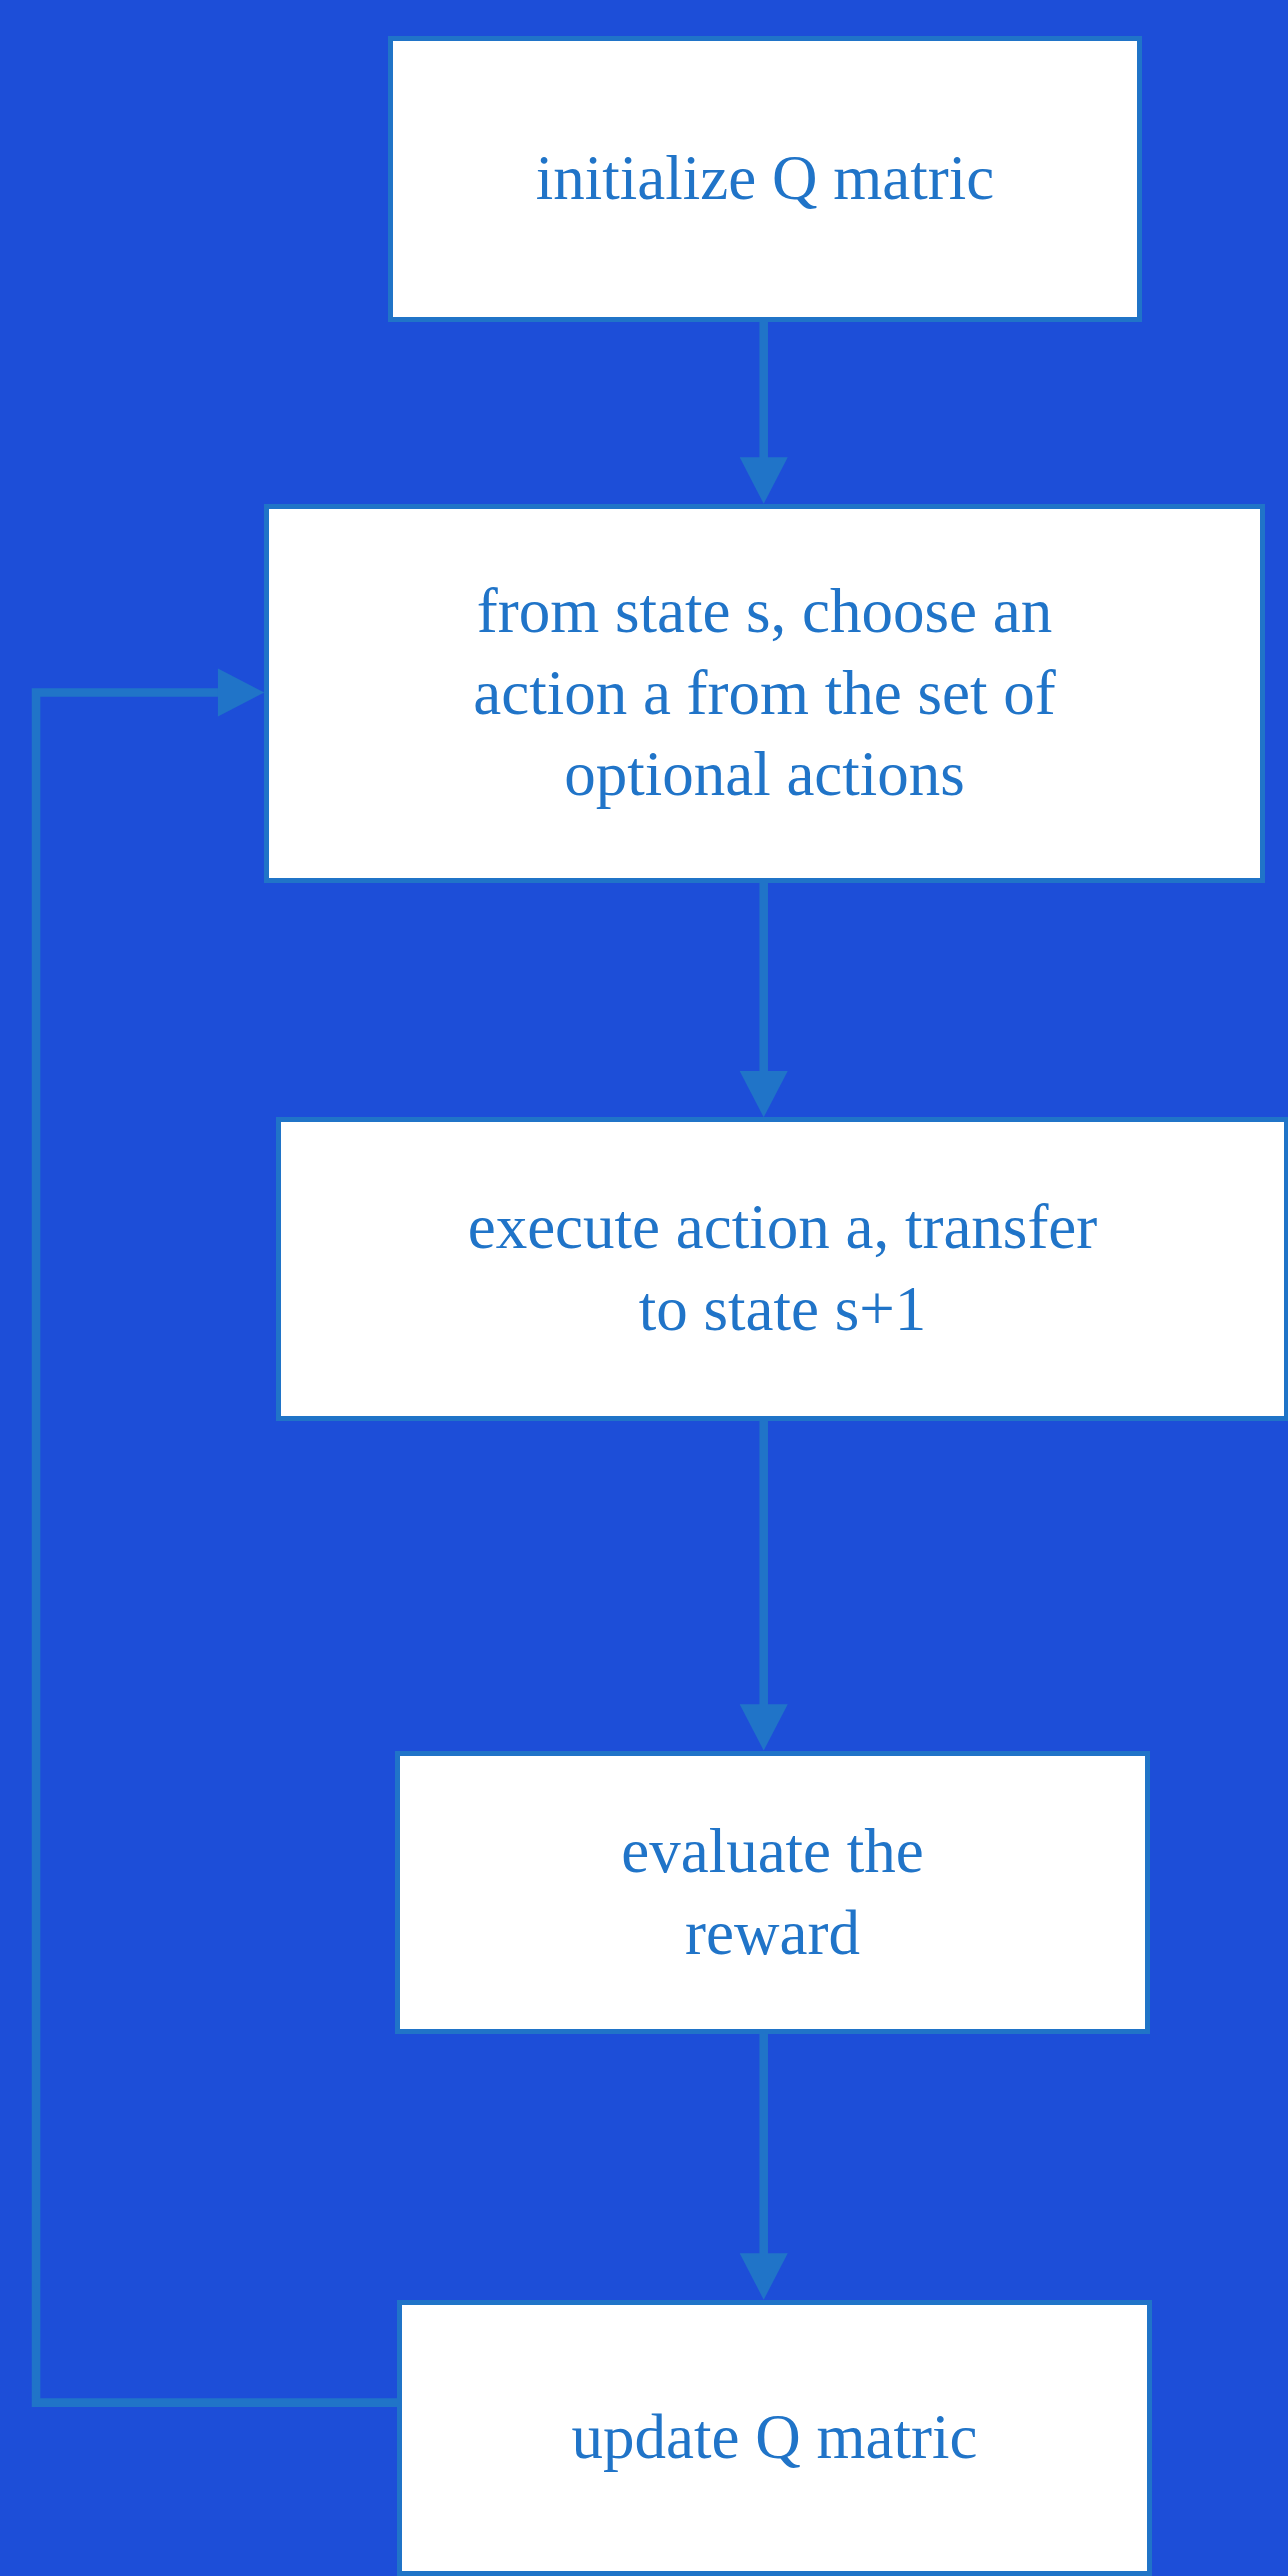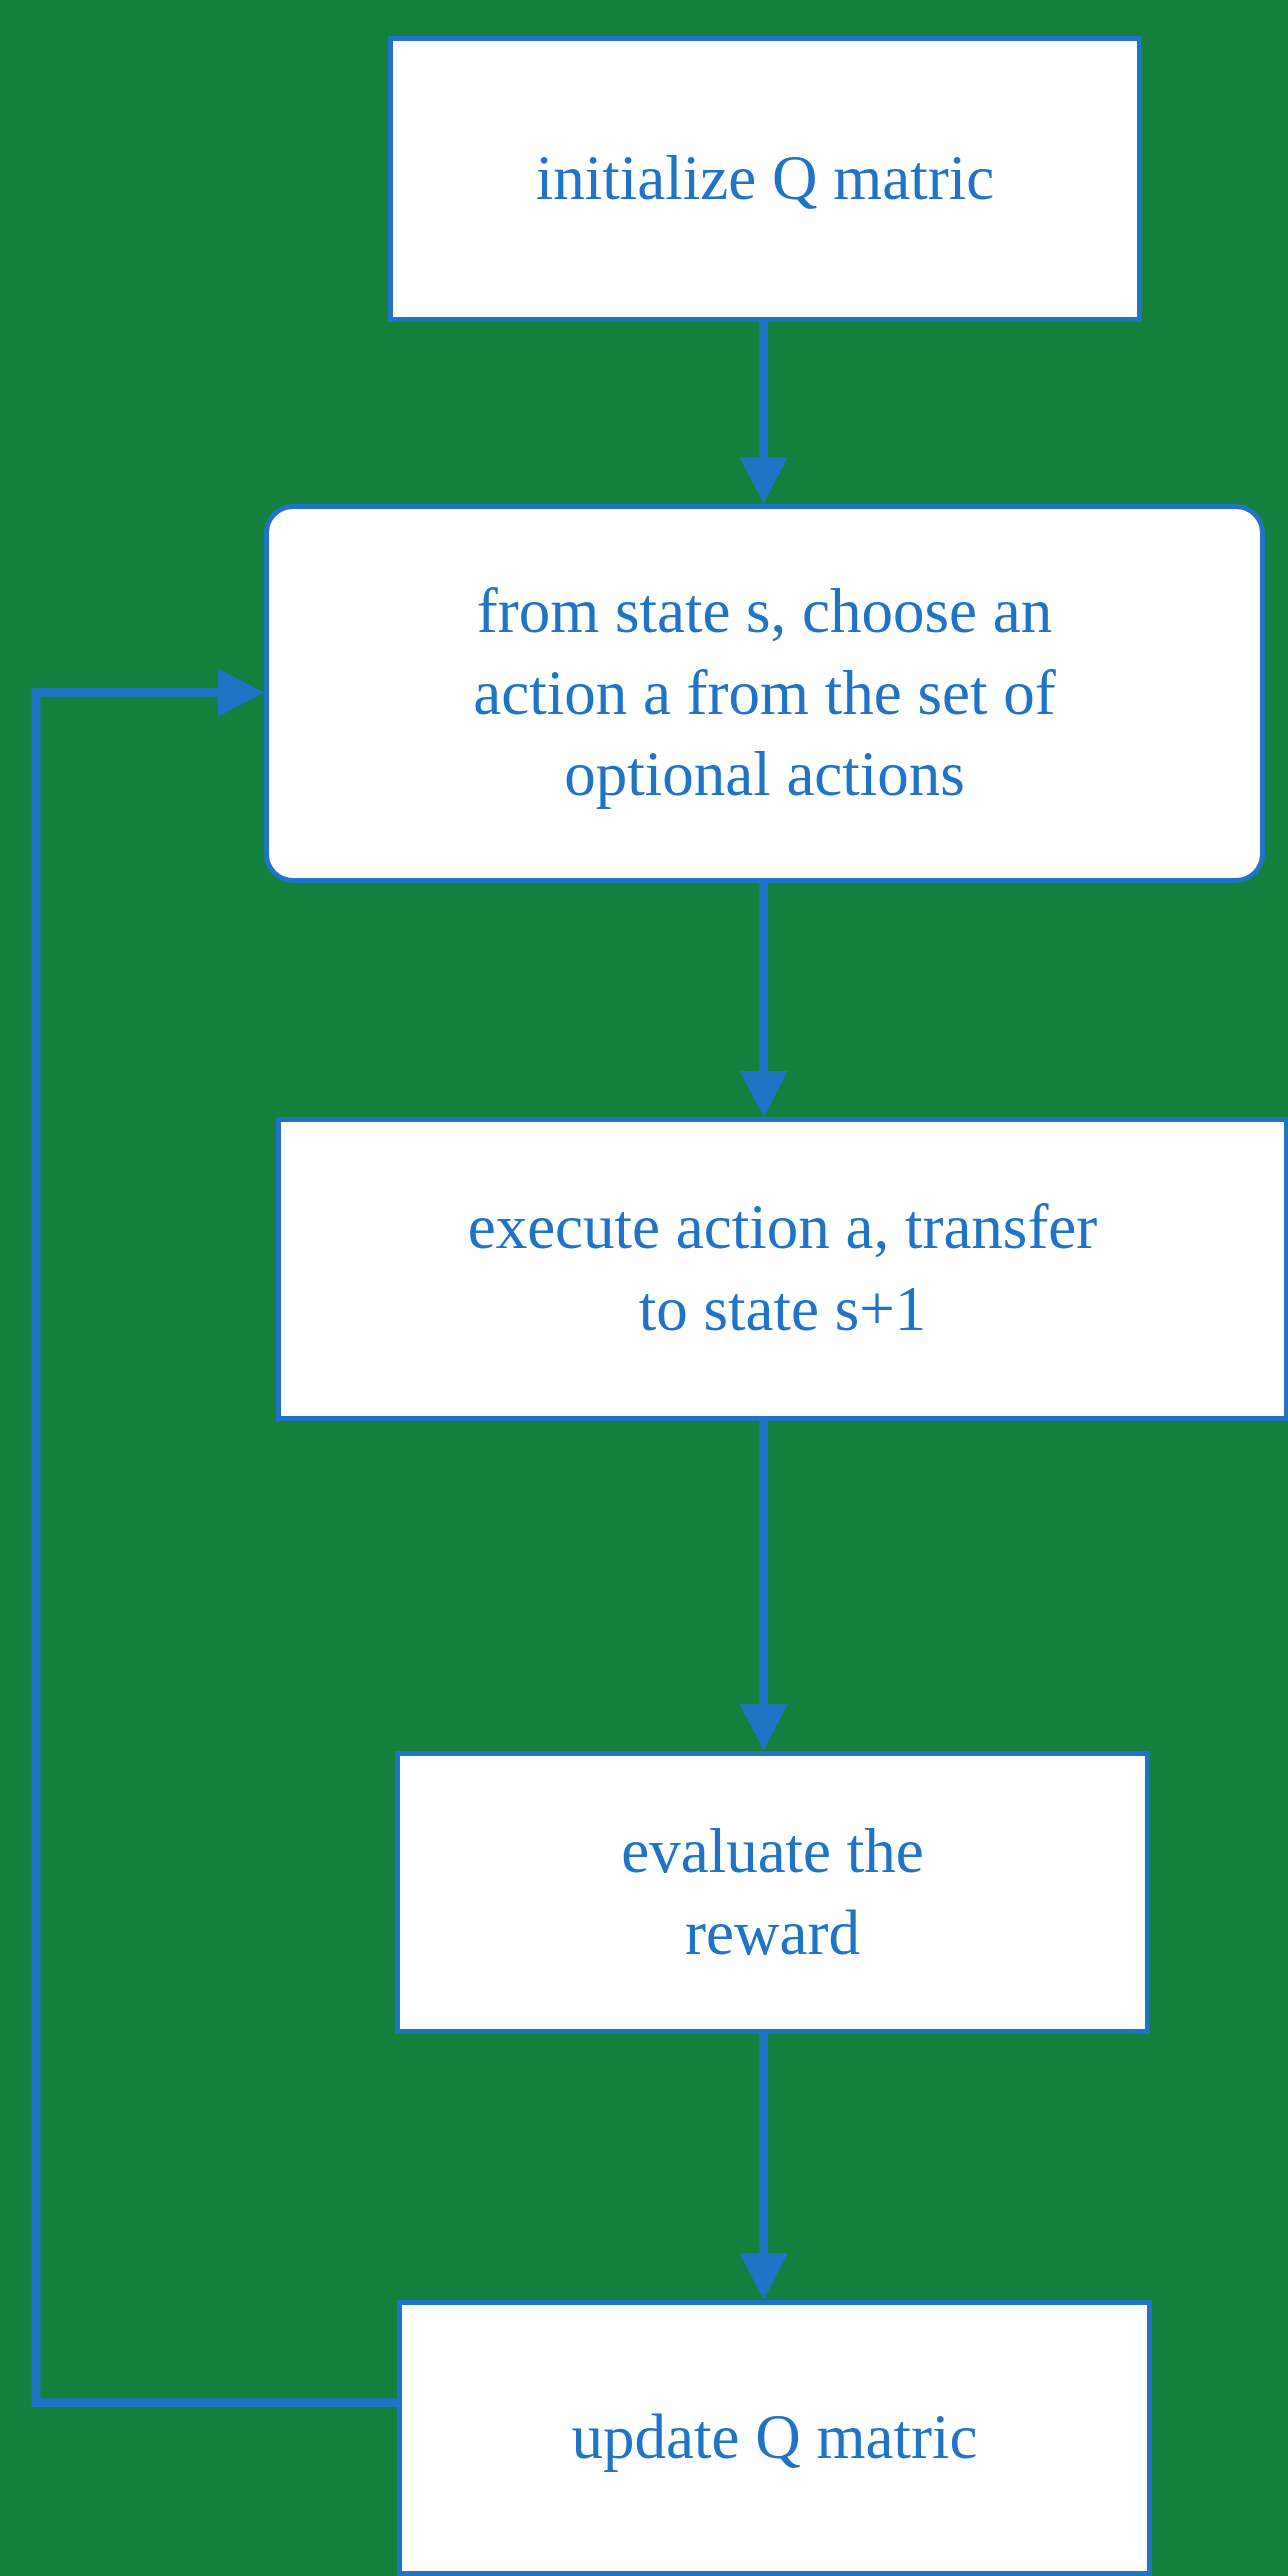--- a/index.html
+++ b/index.html
@@ -49,21 +49,21 @@
   
   #node-initialize   { left: 388px;  top: 36px;   width: 754px;  height: 286px; }
   #node-choose       { left: 264px;  top: 504px;  width: 1001px; height: 379px; }
   #node-execute      { left: 276px;  top: 1117px; width: 1013px; height: 304px; }
   #node-evaluate     { left: 395px;  top: 1751px; width: 755px;  height: 283px; }
   #node-update       { left: 397px;  top: 2300px; width: 755px;  height: 276px; }
 </style>
 </head>
 <body>
 
-<div id="canvas" style="background: #15803d;">
+<div id="canvas" style="background: #1d4ed8;">
 
   <svg id="edges" viewBox="0 0 1501 3002" width="1288" height="2576" xmlns="http://www.w3.org/2000/svg">
 
     <g>
       <line x1="890" y1="375" x2="890" y2="535" stroke="#2074c8" stroke-width="10"></line>
       <polygon points="862,533 918,533 890,587" fill="#2074c8"></polygon>
     </g>
 
     <g>
       <line x1="890" y1="1029" x2="890" y2="1250" stroke="#2074c8" stroke-width="10"></line>
@@ -83,21 +83,21 @@
     <g>
       <polyline points="463,2800 42,2800 42,807 256,807" fill="none" stroke="#2074c8" stroke-width="10" stroke-linejoin="miter" stroke-linecap="butt"></polyline>
       <polygon points="254,779 254,835 308,807" fill="#2074c8"></polygon>
     </g>
   </svg>
 
   <div class="node" id="node-initialize" style="border-color: rgb(32, 116, 200);">
     <span class="node-label" style="color: rgb(32, 116, 200);">initialize Q matric</span>
   </div>
 
-  <div class="node" id="node-choose" style="border-color: rgb(32, 116, 200); border-radius: 29px;">
+  <div class="node" id="node-choose" style="border-color: rgb(32, 116, 200);">
     <span class="node-label" style="color: rgb(32, 116, 200);">from state s, choose an
 action a from the set of
 optional actions</span>
   </div>
 
   <div class="node" id="node-execute" style="border-color: rgb(32, 116, 200);">
     <span class="node-label" style="color: rgb(32, 116, 200);">execute action a, transfer
 to state s+1</span>
   </div>
 

